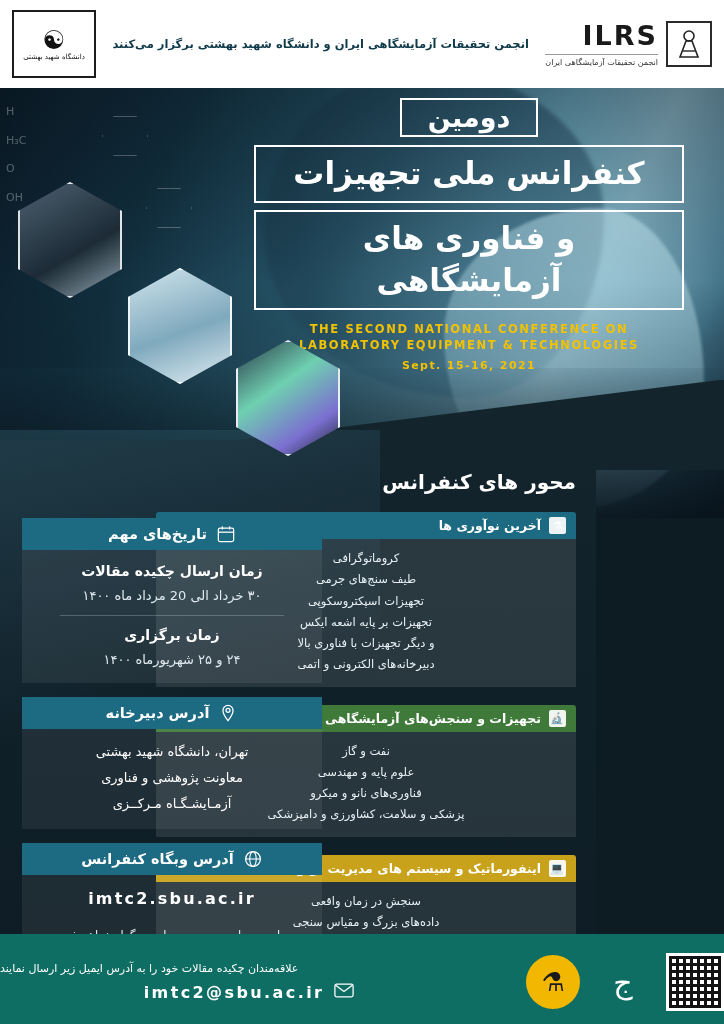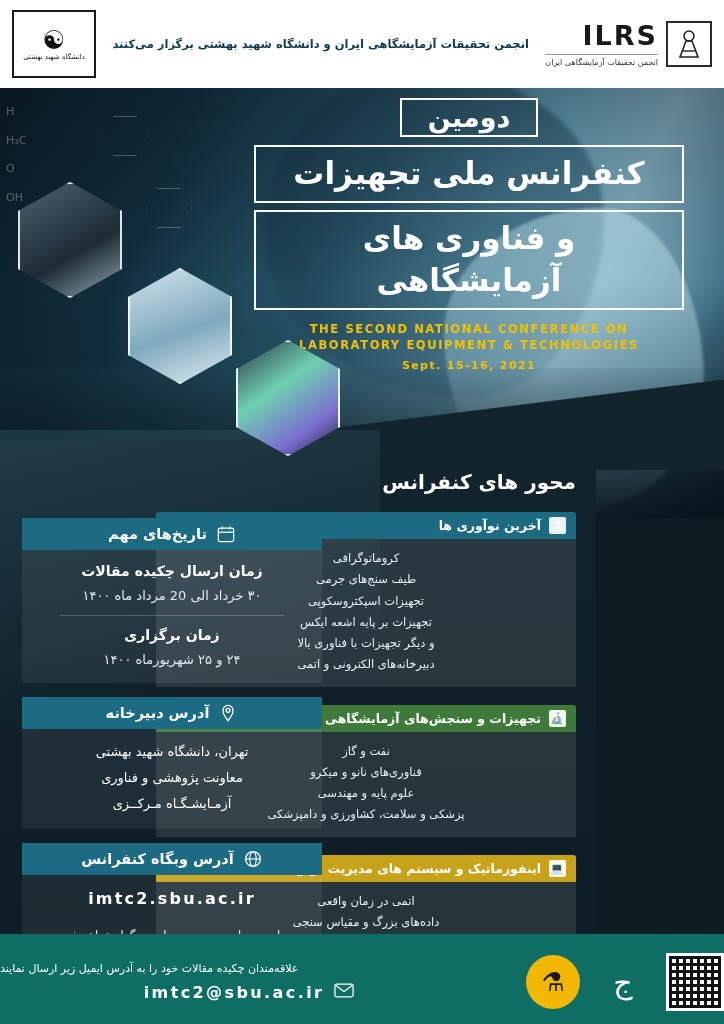--- a/index.html
+++ b/index.html
@@ -334,33 +334,33 @@
         </div>
       </div>
 
       <div class="axis-card">
         <div class="axis-head" style="background:#3f7a3a;">
           <span class="ah-ico">🔬</span>
           <span>تجهیزات و سنجش‌های آزمایشگاهی</span>
         </div>
         <div class="axis-body">
           <div>نفت و گاز</div>
+          <div>علوم پایه و مهندسی</div>
           <div>فناوری‌های نانو و میکرو</div>
-          <div>علوم پایه و مهندسی</div>
           <div>پزشکی و سلامت، کشاورزی و دامپزشکی</div>
         </div>
       </div>
 
       <div class="axis-card">
         <div class="axis-head" style="background:#c8a21a;">
           <span class="ah-ico">💻</span>
           <span>اینفورماتیک و سیستم های مدیریت نوین</span>
         </div>
         <div class="axis-body">
-          <div>اتمی در زمان واقعی</div>
+          <div>سنجش در زمان واقعی</div>
           <div>داده‌های بزرگ و مقیاس سنجی</div>
           <div>سیستم‌های سنجش غیر مخرب</div>
           <div>تئوری و سیستم‌های اندازه‌گیری</div>
           <div>تجهیزات و سیستم‌های لیزری و پلاسما</div>
           <div>سیستم‌های جمع آوری داده های علمی</div>
           <div>سیستم‌های سنجش اپتیک و فیبر نوری</div>
 
         </div>
       </div>
     </div>

